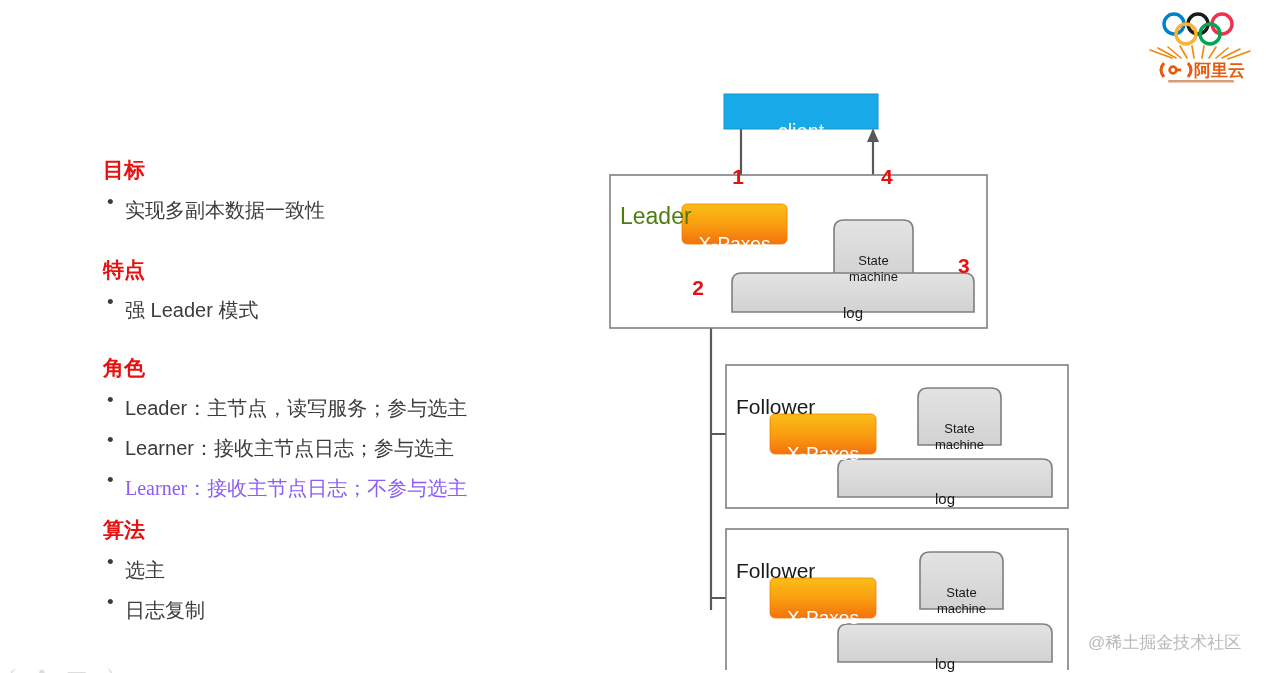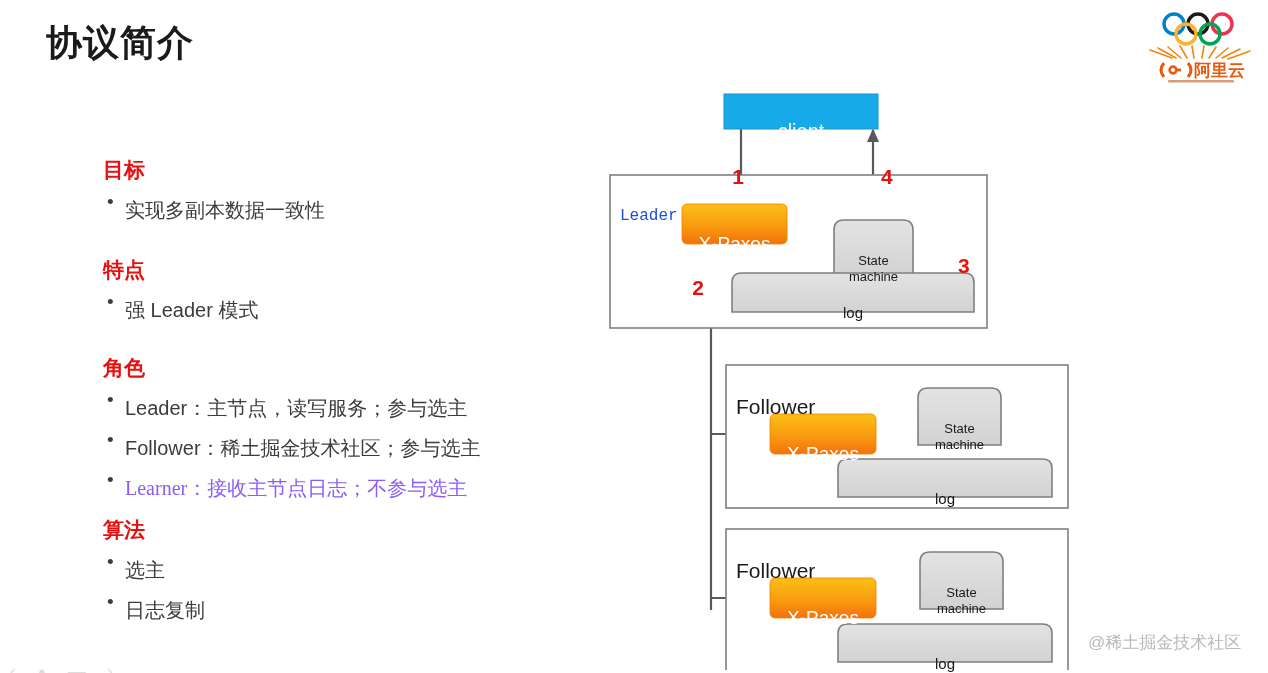--- a/index.html
+++ b/index.html
@@ -89,21 +89,20 @@
     text-align: center;
     pointer-events: none;
     margin-top: 20px;
   }
 </style>
 </head>
 <body>
 
 <div id="slide">
 
-  <div id="slide-title">协议简介</div>
 
   <div style="position:absolute;right:8px;top:6px;width:118px;height:80px;">
     <svg width="118" height="80" viewBox="0 0 118 80">
 
       <g fill="none" stroke-width="3.4">
         <circle cx="32" cy="18" r="10" stroke="#0081C8"></circle>
         <circle cx="56" cy="18" r="10" stroke="#1a1a1a"></circle>
         <circle cx="80" cy="18" r="10" stroke="#EE334E"></circle>
         <circle cx="44" cy="28" r="10" stroke="#FCB131"></circle>
         <circle cx="68" cy="28" r="10" stroke="#00A651"></circle>
@@ -152,21 +151,21 @@
   </div>
 
   <div class="section" style="top:356px">
     <div class="section-heading">角色</div>
     <div class="bullet-row">
       <span class="bullet-dot">•</span>
       <span class="bullet-text">Leader：主节点，读写服务；参与选主</span>
     </div>
     <div class="bullet-row">
       <span class="bullet-dot">•</span>
-      <span class="bullet-text">Follower：稀土掘金技术社区；参与选主</span>
+      <span class="bullet-text">Learner：接收主节点日志；参与选主</span>
     </div>
     <div class="bullet-row">
       <span class="bullet-dot">•</span>
       <span class="bullet-text serif">Learner：接收主节点日志；不参与选主</span>
     </div>
   </div>
 
   <div class="section" style="top:518px">
     <div class="section-heading">算法</div>
     <div class="bullet-row">
@@ -229,21 +228,21 @@
       <path d="M 238 417 L 238 388 Q 238 379 248 379 L 442 379 Q 452 379 452 388 L 452 417 Z" fill="url(#grayGrad)" stroke="#7F7F7F" stroke-width="1.6"></path>
 
       <rect x="126" y="449" width="342" height="143" fill="#ffffff" stroke="#808080" stroke-width="1.6"></rect>
       <rect x="170" y="498" width="106" height="40" rx="5" ry="5" fill="url(#xpGrad)" stroke="#F08000" stroke-width="0.8"></rect>
       <path d="M 320 529 L 320 482 Q 320 472 330 472 L 393 472 Q 403 472 403 482 L 403 529 Z" fill="url(#grayGrad)" stroke="#7F7F7F" stroke-width="1.6"></path>
       <path d="M 238 582 L 238 553 Q 238 544 248 544 L 442 544 Q 452 544 452 553 L 452 582 Z" fill="url(#grayGrad)" stroke="#7F7F7F" stroke-width="1.6"></path>
     </svg>
 
     <div class="node-label" style="left:124px;top:14px;width:154px;height:35px;color:#ffffff;font-size:20px;">client</div>
 
-    <div class="node-label" style="left:20px;top:100px;width:110px;height:32px;color:#1d4ed8;font-size:16px;justify-content:flex-start;font-family:Liberation Mono, monospace;">Leader</div>
+    <div class="node-label" style="left:20px;top:100px;width:110px;height:32px;color:#4d7c0f;font-size:23px;justify-content:flex-start;">Leader</div>
 
     <div class="node-label" style="left:82px;top:124px;width:105px;height:40px;color:#ffffff;font-size:19px;">X-Paxos</div>
 
     <div class="node-label" style="left:234px;top:140px;width:79px;height:58px;color:#1a1a1a;font-size:13px;line-height:16px;flex-direction:column;">
       <span>State</span>
       <span>machine</span>
     </div>
 
     <div class="node-label" style="left:132px;top:193px;width:242px;height:39px;color:#1a1a1a;font-size:15px;">log</div>
 

